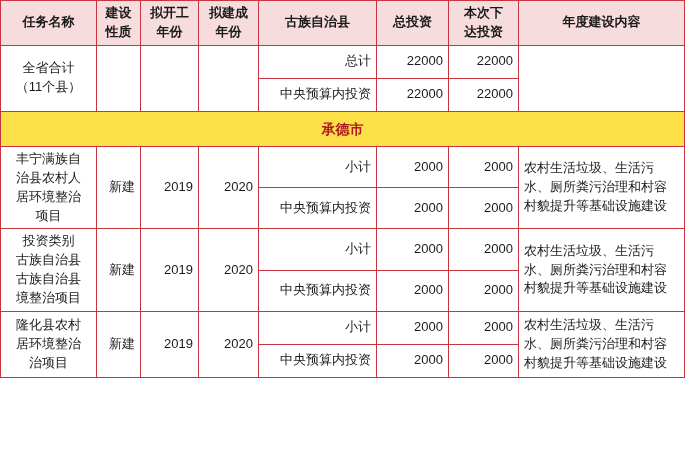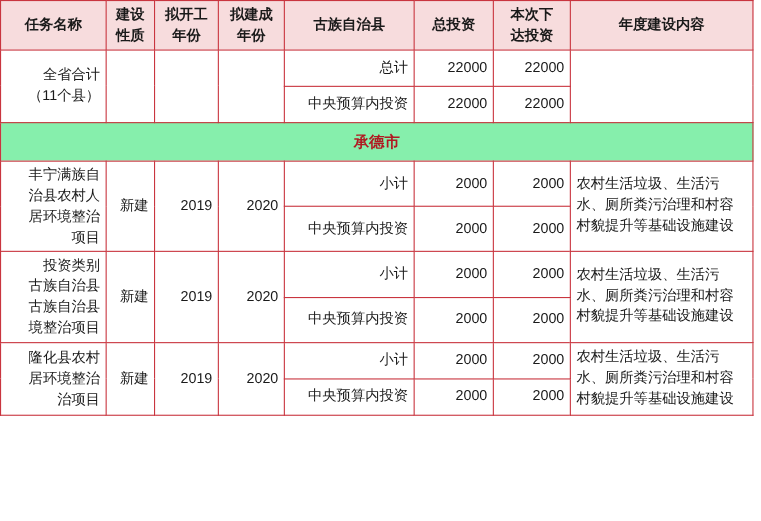--- a/index.html
+++ b/index.html
@@ -43,38 +43,37 @@
   .c-cat    { width: 118px; }
   .c-total  { width: 72px; }
   .c-issued { width: 70px; }
   .c-content{ width: 166px; }
 
   td.center { text-align: right; }
   td.left   { text-align: right; }
   td.num    { text-align: right; }
 
   tr.section-row td {
-    background: #86efac;
+    background: #fde047;
     color: #b01a22;
     font-weight: bold;
     text-align: center;
     font-size: 14px;
     padding: 7px 4px;
   }
   td.name-cell {
-    text-align: right;
+    text-align: center;
     font-size: 13px;
     padding-left: 4px;
     padding-right: 2px;
   }
   td.content-cell {
     text-align: left;
     font-size: 13px;
     padding-left: 5px;
-    font-family: Liberation Mono, monospace;
   }
   td.blank-cell { background: #ffffff; }
   .row-tall td { height: 26px; }
 </style>
 </head>
 <body>
 
 <table class="budget-table">
   <colgroup>
     <col class="c-name">

